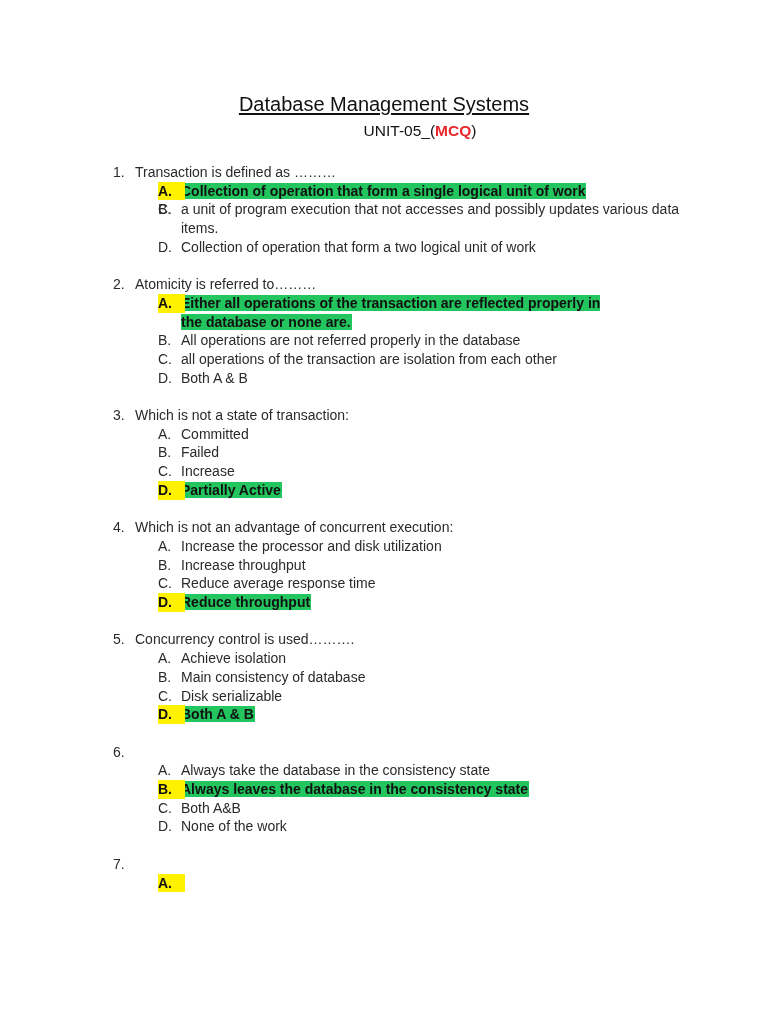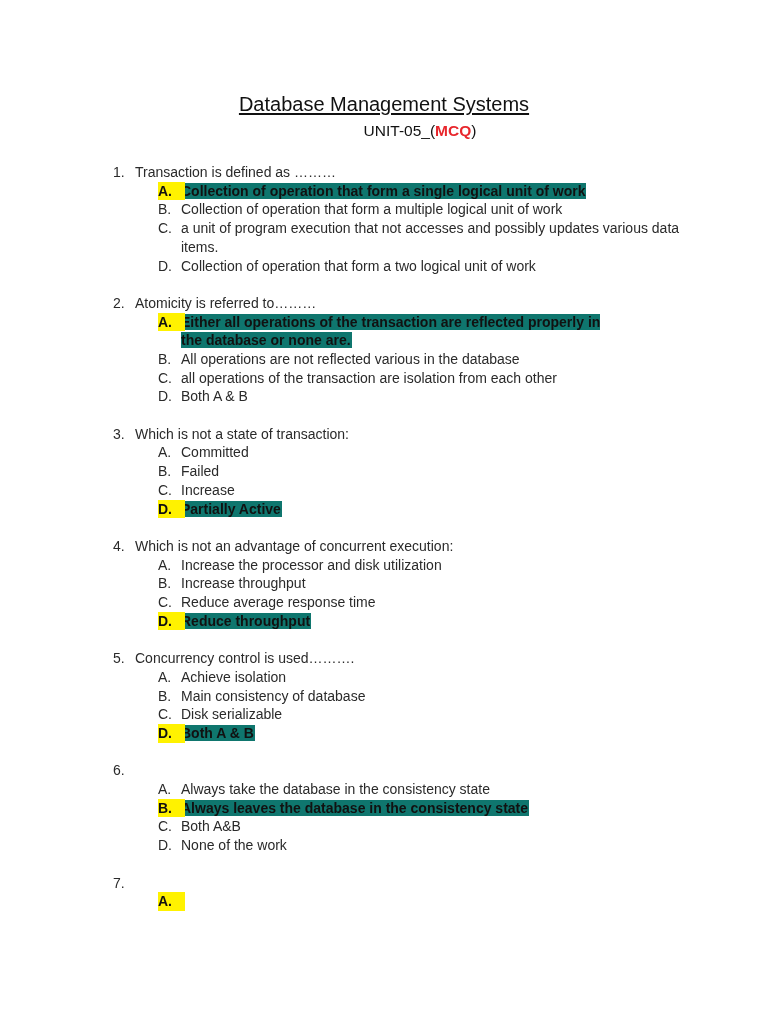--- a/index.html
+++ b/index.html
@@ -83,21 +83,21 @@
     .opt-letter {
       position: absolute;
       left: 158px;
       top: 0;
     }
     .opt.correct {
       font-weight: bold;
       color: #111111;
     }
     .hl {
-      background: #0f766e;
+      background: #22c55e;
       padding-right: 1px;
     }
     .opt.correct .opt-letter {
       background: #fff200;
       padding-right: 13px;
     }
   </style>
 </head>
 <body>
 
@@ -107,34 +107,34 @@
 
   <div class="questions">
 
     <div class="question">
       <div class="q-line">
         <span class="q-num">1.</span>
         <span>Transaction is defined as ………</span>
       </div>
       <div class="options">
         <div class="opt correct"><span class="opt-letter">A.</span><span class="hl">Collection of operation that form a single logical unit of work</span></div>
-        <div class="opt"><span class="opt-letter">B.</span><span>Collection of operation that form a multiple logical unit of work</span></div>
+        <div class="opt"><span class="opt-letter">B.</span></div>
         <div class="opt"><span class="opt-letter">C.</span><span> a unit of program execution that not accesses and possibly updates various data items.</span></div>
         <div class="opt"><span class="opt-letter">D.</span><span>Collection of operation that form a two logical unit of work</span></div>
       </div>
     </div>
 
     <div class="question">
       <div class="q-line">
         <span class="q-num">2.</span>
         <span>Atomicity is referred to………</span>
       </div>
       <div class="options">
         <div class="opt correct" style="padding-right:148px;"><span class="opt-letter">A.</span><span class="hl">Either all operations of the transaction are reflected properly in the database or none are.</span></div>
-        <div class="opt"><span class="opt-letter">B.</span><span>All operations are not reflected various in the database</span></div>
+        <div class="opt"><span class="opt-letter">B.</span><span>All operations are not referred properly in the database</span></div>
         <div class="opt"><span class="opt-letter">C.</span><span>all operations of the transaction are isolation from each other</span></div>
         <div class="opt"><span class="opt-letter">D.</span><span>Both A &amp; B</span></div>
       </div>
     </div>
 
     <div class="question">
       <div class="q-line">
         <span class="q-num">3.</span>
         <span>Which is not a state of transaction:</span>
       </div>

